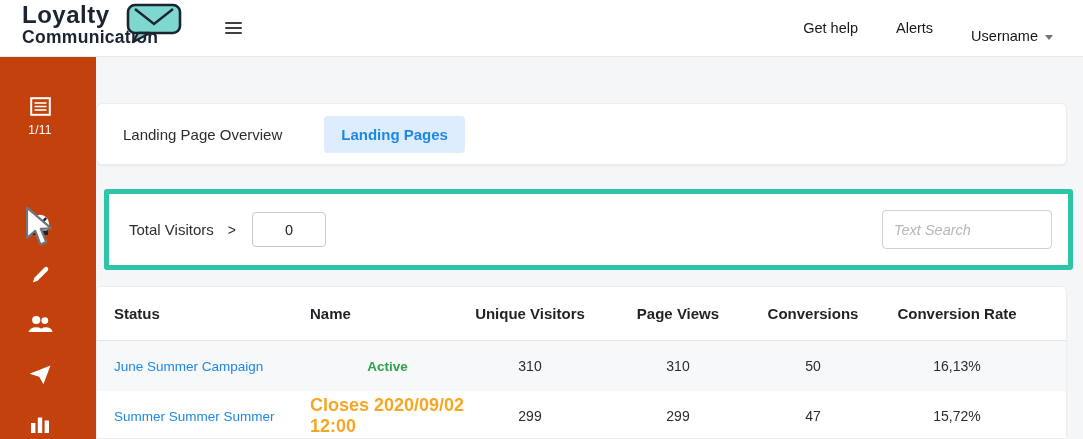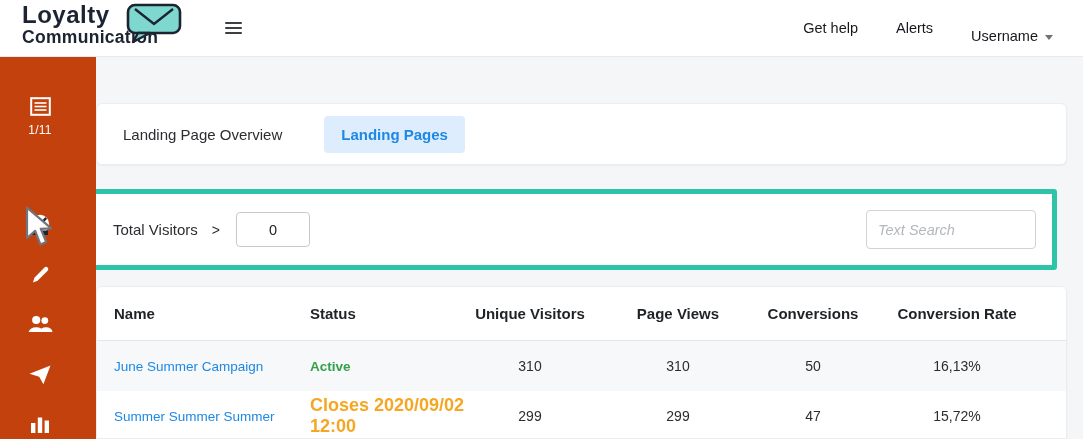--- a/index.html
+++ b/index.html
@@ -44,21 +44,21 @@
     border-radius: 6px; box-shadow: 0 1px 2px rgba(0,0,0,.05);
   }
 
   
   .tabs-card { left: 96px; top: 103px; width: 971px; height: 62px; display: flex; align-items: center; padding-left: 26px; gap: 42px; z-index: 5; }
   .tab-plain { font-size: 15px; color: #2b2d30; cursor: pointer; }
   .tab-active { font-size: 15px; font-weight: bold; color: #1e88e5; background: #ddedfd; padding: 10px 17px; border-radius: 4px; cursor: pointer; }
 
   
   .highlight-box {
-    position: absolute; left: 88px; top: 189px; width: 969px; height: 81px;
+    position: absolute; left: 104px; top: 189px; width: 969px; height: 81px;
     border: 5px solid #2ec4a8; border-radius: 3px; z-index: 6; background: #fff;
   }
   .filter-bar { width: 100%; height: 100%; background: #fff; display: flex; align-items: center; padding: 0 16px 0 20px; }
   .filter-label { font-size: 15px; color: #2b2d30; }
   .filter-op { font-size: 14px; color: #2b2d30; margin: 0 16px 0 14px; }
   .visitors-input {
     width: 74px; height: 35px; border: 1px solid #c7cacd; border-radius: 4px;
     text-align: center; font-size: 14.5px; font-family: "Liberation Sans", sans-serif; color: #222; background: #fff;
   }
   .date-range-btn {
@@ -75,21 +75,21 @@
   .search-input::placeholder { color: #b4b8bd; font-style: italic; }
 
   
   .table-card { left: 96px; top: 286px; width: 971px; height: 153px; border-radius: 6px 6px 0 0; overflow: hidden; z-index: 5; }
   .trow { display: grid; grid-template-columns: 196px 155px 130px 166px 104px 1fr; align-items: center; padding: 0 17px; }
   .thead { height: 54px; font-size: 15px; font-weight: bold; color: #1f2226; border-bottom: 1px solid #e4e6e8; background: #fff; }
   .tbody-row { height: 50px; font-size: 14px; color: #2b2d30; }
   .tbody-row.striped { background: #f6f8f9; }
   .c { text-align: center; }
   .cell-name { font-size: 13.5px; color: #1e88e5; cursor: pointer; }
-  .status-active { font-size: 13.5px; font-weight: bold; color: #33a04c; }
+  .status-active { font-size: 13.5px; font-weight: bold; color: #33a04c; text-align: center; }
   .status-closing { font-size: 18px; font-weight: bold; color: #f5a623; }
 
   
   .cursor { position: absolute; left: 24px; top: 206px; z-index: 60; pointer-events: none; }
 </style>
 </head>
 <body>
 
 <div class="header">
   <div class="logo">
@@ -191,22 +191,22 @@
     <span class="filter-label">Total Visitors</span>
     <span class="filter-op">&gt;</span>
     <input class="visitors-input" type="text" value="0" style="">
     <span class="filter-spacer"></span>
     <input class="search-input" type="text" placeholder="Text Search" style="">
   </div>
 </div>
 
 <div class="card table-card">
   <div class="trow thead">
+    <span>Status</span>
     <span>Name</span>
-    <span>Status</span>
     <span class="c">Unique Visitors</span>
     <span class="c">Page Views</span>
     <span class="c">Conversions</span>
     <span class="c">Conversion Rate</span>
   </div>
 
   <div class="trow tbody-row striped">
     <span class="cell-name">June Summer Campaign</span>
     <span class="status-active">Active</span>
     <span class="c">310</span>

